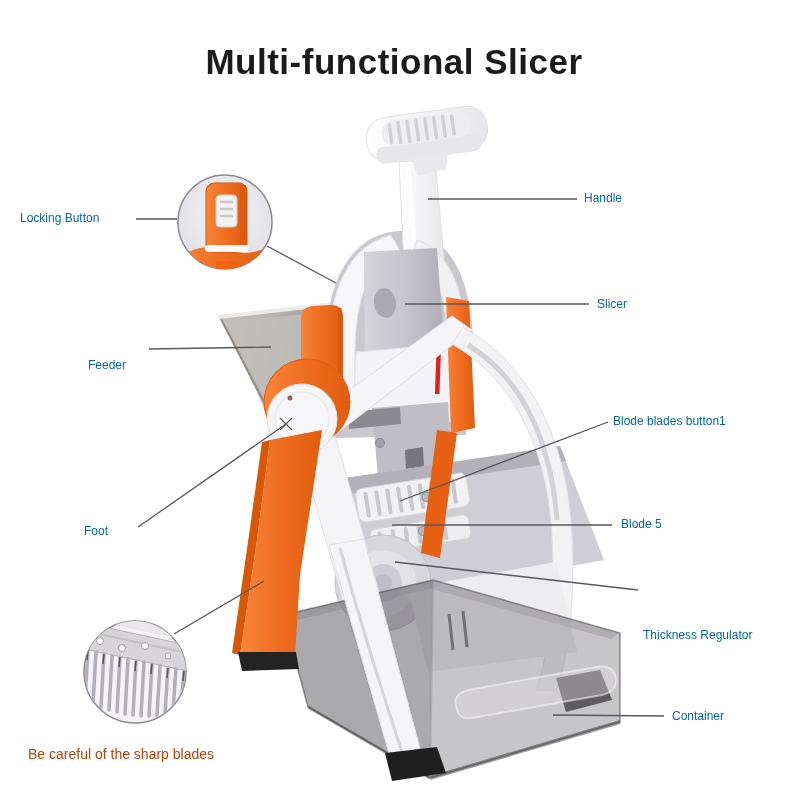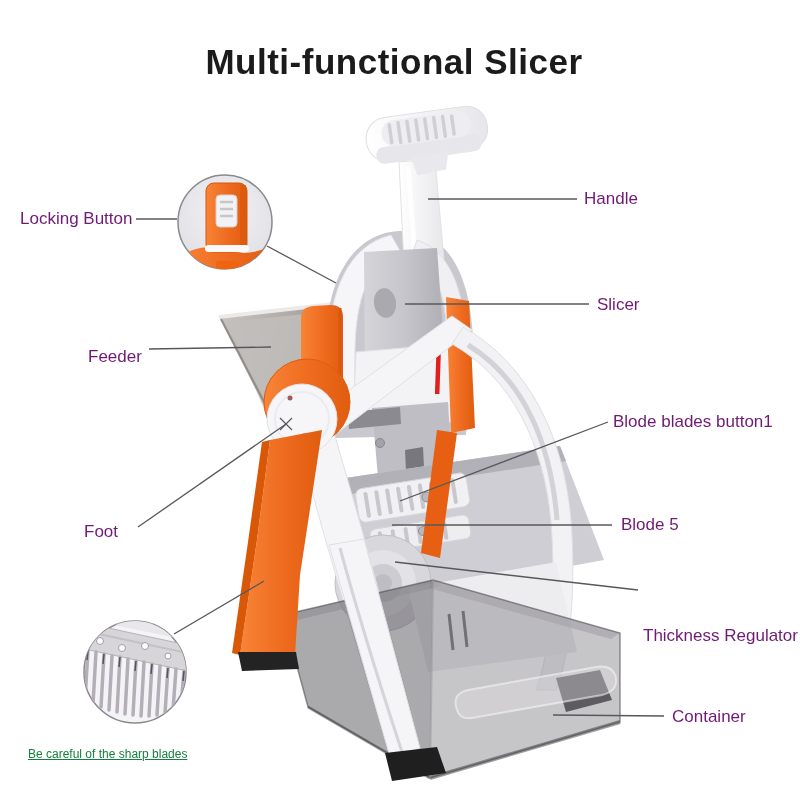--- a/index.html
+++ b/index.html
@@ -7,24 +7,24 @@
     width:800px;height:800px;position:relative;background:#ffffff;
     font-family:"Liberation Sans", sans-serif;overflow:hidden;
   }
   .stage{position:absolute;inset:0;padding-left:36px;}
   .page-title{
     position:absolute;top:42px;left:0;right:0;text-align:center;
     font-size:35px;font-weight:700;color:#1b1b1b;letter-spacing:0.5px;
     transform:translateX(-6px);
   }
   .label{
-    position:absolute;font-size:17px;color:#701a75;white-space:nowrap;line-height:19px;
+    position:absolute;font-size:12px;color:#0369a1;white-space:nowrap;line-height:19px;
   }
   .warning{
-    position:absolute;font-size:12px;color:#15803d;white-space:nowrap;line-height:20px;text-decoration:underline;
+    position:absolute;font-size:14px;color:#c2410c;white-space:nowrap;line-height:20px;
   }
   svg{position:absolute;top:0;left:0;}
 </style>
 </head>
 <body>
 
 <div class="stage">
 
   <svg width="800" height="800" viewBox="0 0 800 800">
     <defs>
@@ -283,20 +283,20 @@
         </g>
       </g>
     </g>
   </svg>
 
   <div class="page-title">Multi-functional Slicer</div>
 
   <div class="label" style="left:20px;top:209px;">Locking Button</div>
   <div class="label" style="left:584px;top:189px;">Handle</div>
   <div class="label" style="left:597px;top:295px;">Slicer</div>
-  <div class="label" style="left:88px;top:347px;text-align:right;">Feeder</div>
+  <div class="label" style="left:88px;top:356px;text-align:right;">Feeder</div>
   <div class="label" style="left:613px;top:412px;">Blode blades button1</div>
   <div class="label" style="left:84px;top:522px;">Foot</div>
   <div class="label" style="left:621px;top:515px;">Blode 5</div>
   <div class="label" style="left:643px;top:583px;margin-top:43px;">Thickness Regulator</div>
   <div class="label" style="left:672px;top:707px;">Container</div>
   <div class="warning" style="left:28px;top:744px;">Be careful of the sharp blades</div>
 </div>
 
 </body></html>

